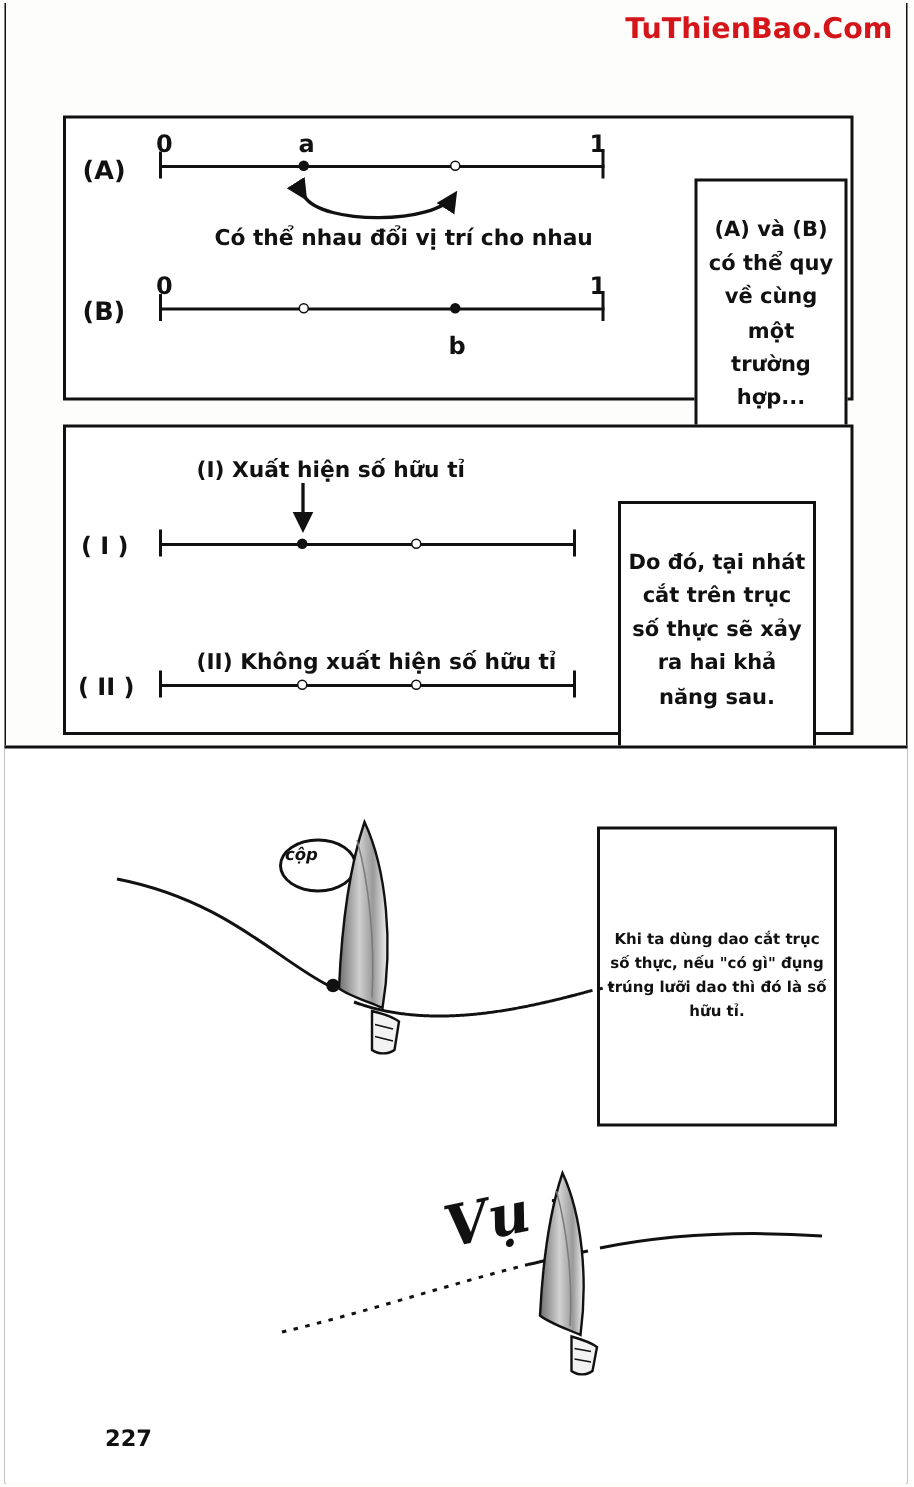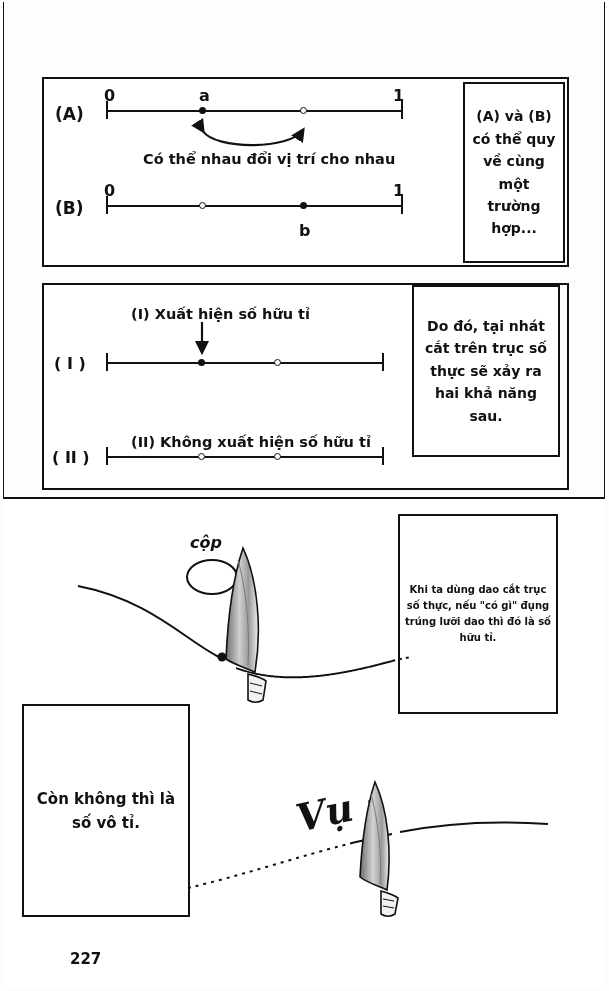--- a/index.html
+++ b/index.html
@@ -68,23 +68,24 @@
     border: 2px solid #111;
     background: #fff;
     box-sizing: border-box;
     display: flex;
     align-items: center;
     justify-content: center;
     text-align: center;
     font-weight: bold;
     line-height: 1.6;
     padding: 6px 5px;
+    margin-top: 37px;
   }
   .tb-1 { left: 463px; top: 82px; width: 102px; height: 181px; font-size: 14px; }
-  .tb-2 { left: 412px; top: 285px; width: 148px; height: 172px; font-size: 14px; }
+  .tb-2 { left: 412px; top: 297px; width: 132px; height: 172px; font-size: 14px; }
   .tb-3 { left: 398px; top: 514px; width: 160px; height: 200px; font-size: 10px; }
   .tb-4 { left: 22px; top: 704px; width: 168px; height: 213px; font-size: 15px; }
 
   
   .lbl {
     position: absolute;
     font-weight: bold;
     white-space: nowrap;
   }
 
@@ -135,22 +136,22 @@
     pointer-events: none;
   }
 
   .sfx {
     position: absolute;
     font-weight: bold;
     font-style: italic;
     color: #111;
   }
   .sfx-cop {
-    left: 190px; top: 533px;
-    font-size: 16px;
+    left: 190px; top: 563px;
+    font-size: 11px;
   }
   .sfx-cop-oval {
     position: absolute;
     left: 186px; top: 559px;
     width: 48px; height: 32px;
     border: 2px solid #111;
     border-radius: 50%;
     background: #fff;
   }
   .sfx-vu {
@@ -167,20 +168,21 @@
   }
 </style>
 </head>
 <body>
 
 <div class="page">
 
   <div class="page-frame-left"></div>
   <div class="page-frame-right"></div>
 
+  <div class="watermark">TuThienBao.Com</div>
 
   <div class="panel panel-1"></div>
 
   <div class="lbl" style="left:55px; top:104px; font-size:17px;">(A)</div>
   <div class="lbl" style="left:104px; top:86px; font-size:16px;">0</div>
   <div class="lbl" style="left:199px; top:86px; font-size:16px;">a</div>
   <div class="lbl" style="left:393px; top:86px; font-size:16px;">1</div>
 
   <div class="nl-line" style="left:106px; top:110px; width:297px;"></div>
   <div class="tick" style="left:106px; top:101px; height:18px;"></div>
@@ -221,21 +223,20 @@
   <div class="tick" style="left:106px; top:447px; height:18px;"></div>
   <div class="tick" style="left:382px; top:447px; height:18px;"></div>
   <div class="circ" style="left:198px; top:453px;"></div>
   <div class="circ" style="left:274px; top:453px;"></div>
 
   <div class="textbox tb-2">Do đó, tại nhát cắt trên trục số thực sẽ xảy ra hai khả năng sau.</div>
 
   <div class="panel panel-3"></div>
 
   <div class="textbox tb-3">Khi ta dùng dao cắt trục số thực, nếu "có gì" đụng trúng lưỡi dao thì đó là số hữu tỉ.</div>
-  <div class="textbox tb-4">Còn không thì là số vô tỉ.</div>
 
   <div class="sfx-cop-oval"></div>
   <div class="sfx sfx-cop">cộp</div>
 
   <div class="sfx sfx-vu">Vụ</div>
   <div class="sfx sfx-t">t</div>
 
   <div class="page-number">227</div>
 
   <svg class="overlay" viewBox="0 0 609 991">

